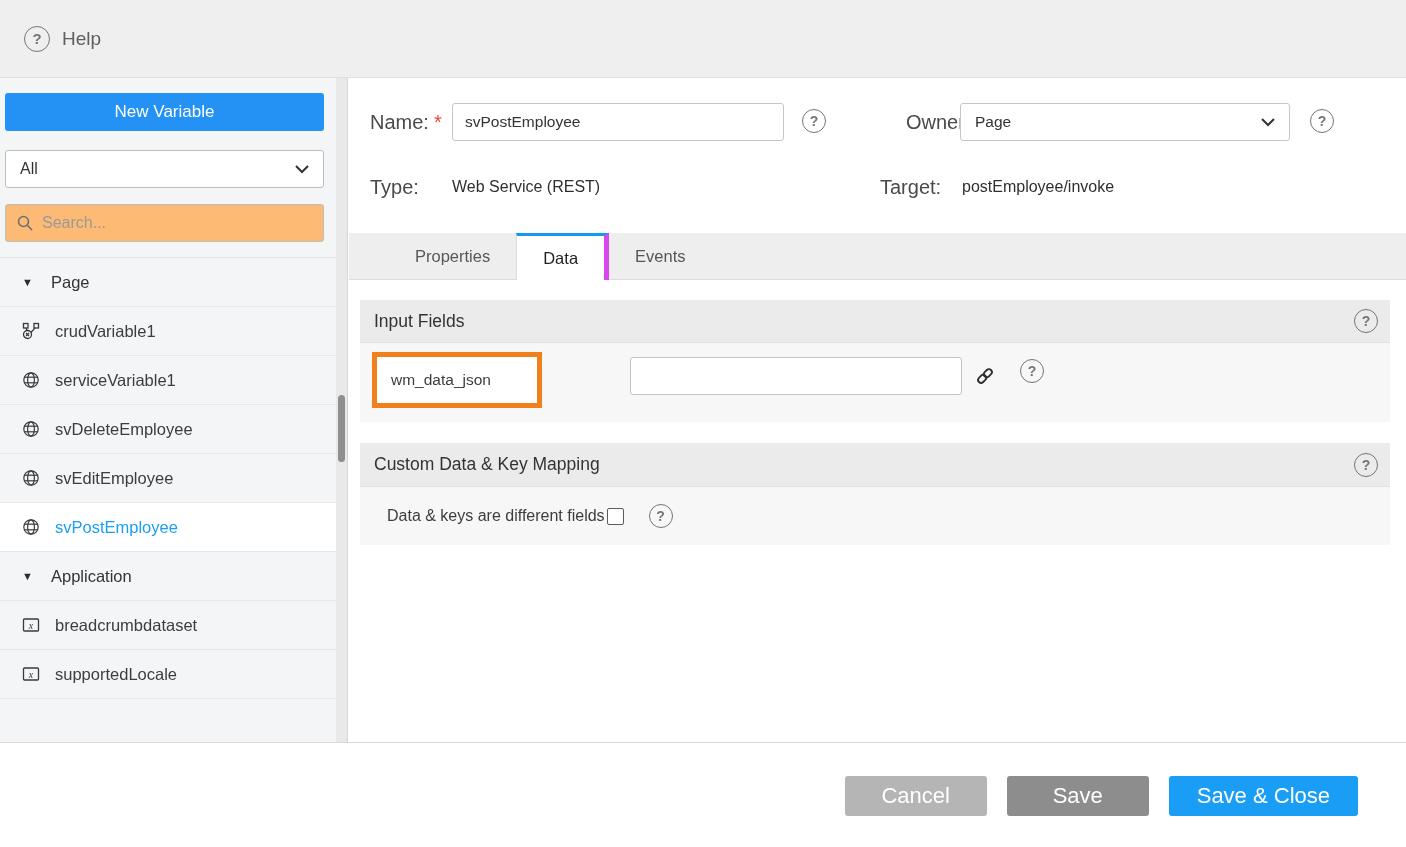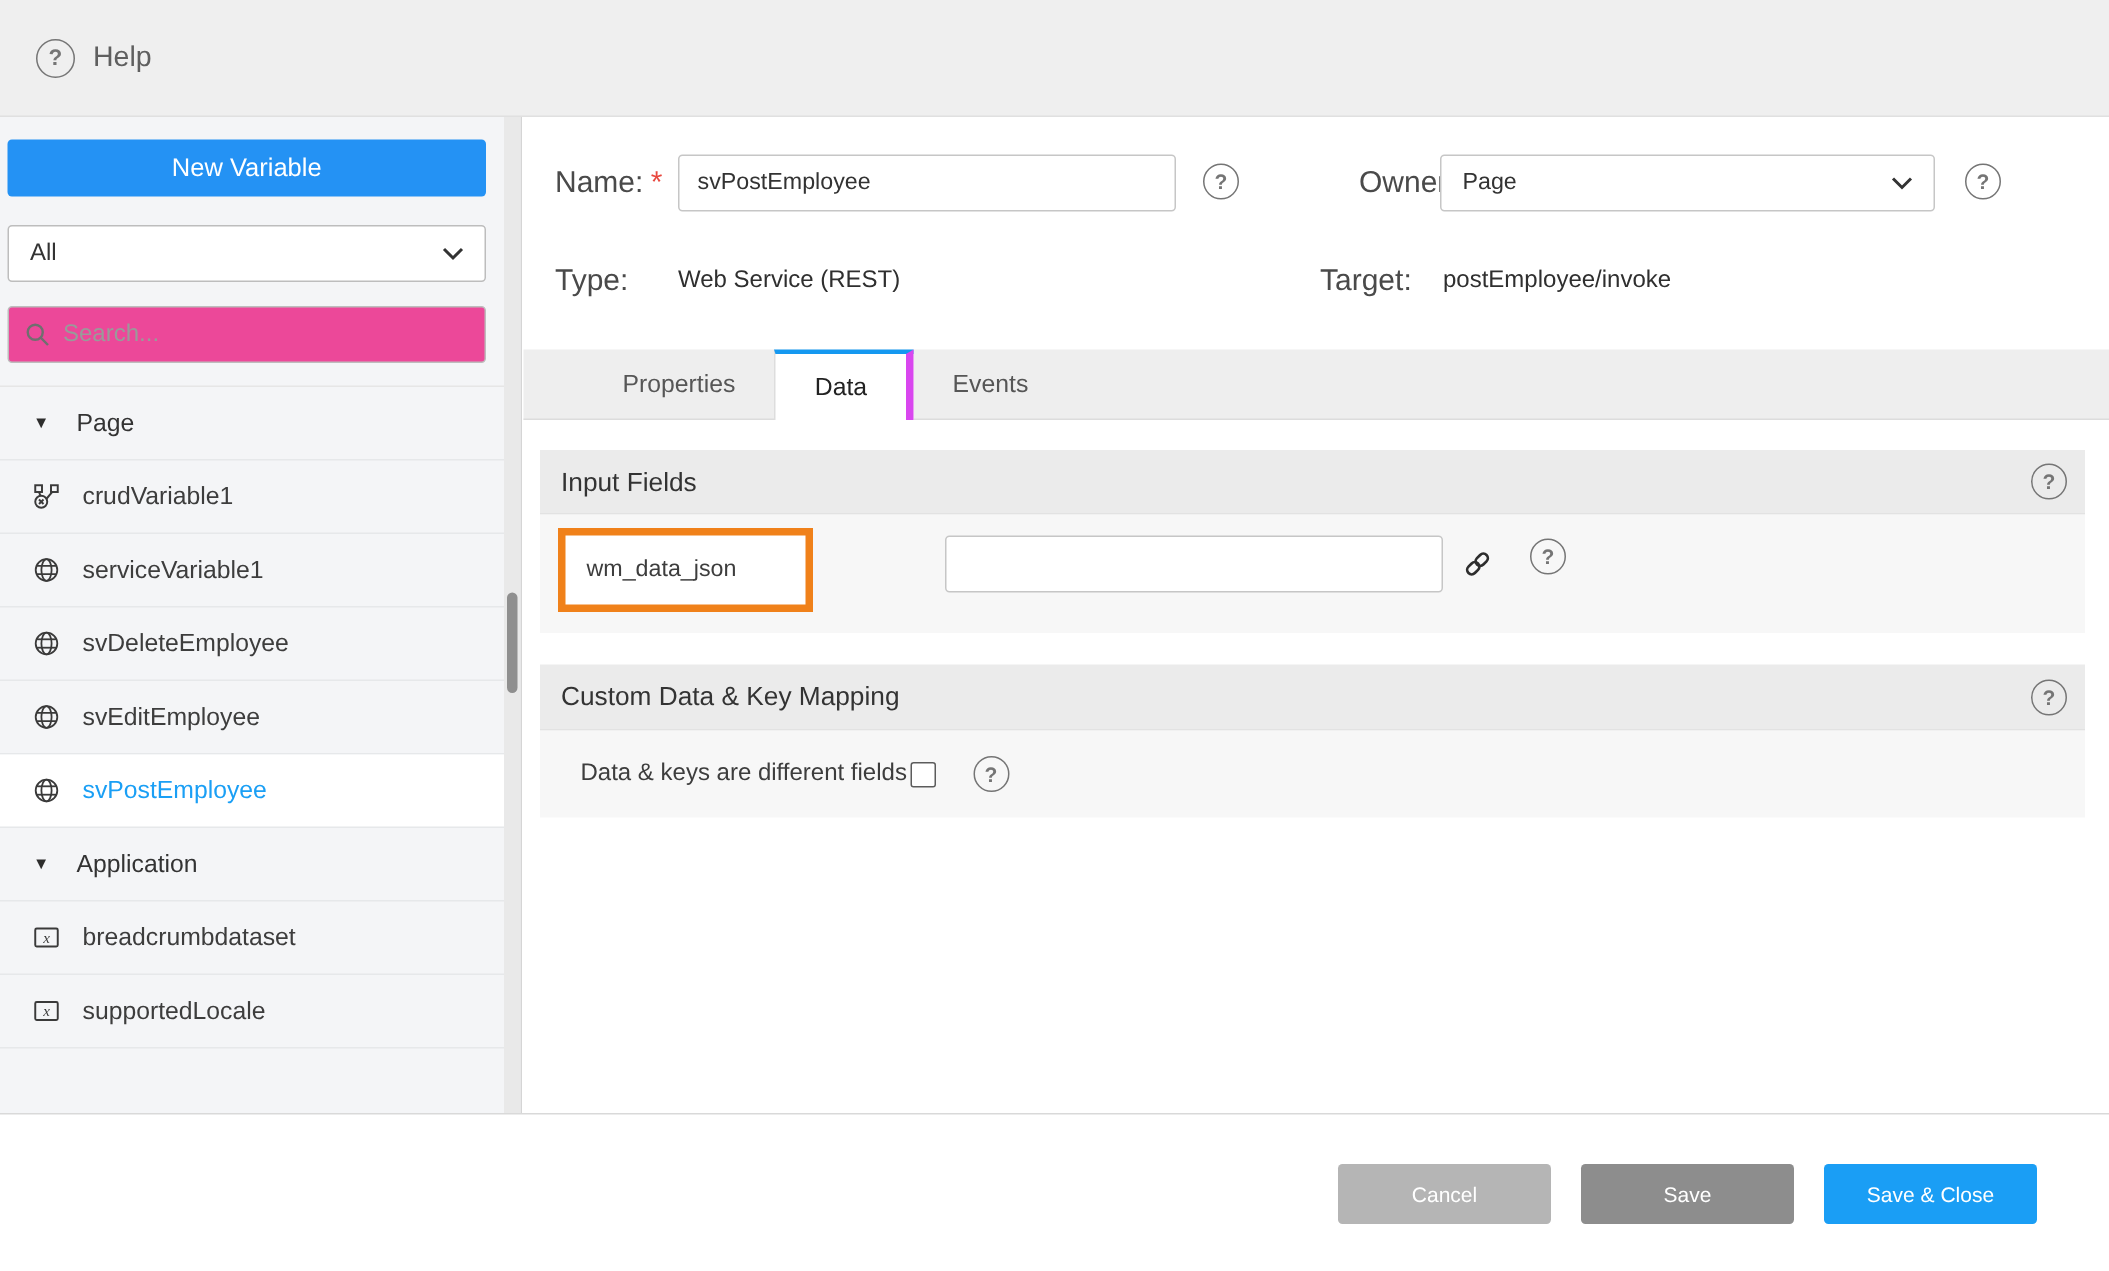--- a/index.html
+++ b/index.html
@@ -24,21 +24,21 @@
   .sidebar { position:absolute; top:78px; left:0; width:348px; height:664px;
     background:#f4f5f7; border-right:1px solid #d5d5d5; }
   .new-var-btn { position:absolute; top:15px; left:5px; width:319px; height:38px;
     background:#2492f4; color:#fff; border:none; border-radius:3px;
     font-size:17px; font-family:inherit; cursor:pointer; }
   .filter-select { position:absolute; top:72px; left:5px; width:319px; height:38px;
     background:#fff; border:1px solid #bdbdbd; border-radius:3px;
     display:flex; align-items:center; justify-content:space-between;
     padding:0 14px; font-size:16px; color:#333; cursor:pointer; }
   .search-box { position:absolute; top:126px; left:5px; width:319px; height:38px;
-    background:#ec4899; border:1px solid #bdbdbd; border-radius:3px;
+    background:#fdba74; border:1px solid #bdbdbd; border-radius:3px;
     display:flex; align-items:center; padding:0 10px; gap:8px; }
   .search-box input { border:none; outline:none; flex:1; font-size:16px;
     font-family:inherit; color:#333; background:transparent; }
   .search-box input::placeholder { color:#9a9a9a; }
 
   .var-list { position:absolute; top:179px; left:0; width:337px; border-top:1px solid #e6e6e6; }
   .var-row { height:49px; display:flex; align-items:center; gap:15px;
     padding-left:22px; border-bottom:1px solid #e6e8ea; font-size:16.5px;
     color:#3d3d3d; cursor:pointer; background:transparent; }
   .var-row.group { color:#333; gap:13px; }
@@ -92,21 +92,21 @@
   .checkbox { width:17px; height:17px; border:1.6px solid #5c5c5c; border-radius:2px;
     background:#fff; margin-left:2px; cursor:pointer; }
   .cb-help { margin-left:25px; }
 
   
   .footer { position:absolute; top:742px; left:0; width:1406px; height:105px;
     background:#fff; border-top:1px solid #d9d9d9;
     display:flex; align-items:flex-start; justify-content:flex-end;
     gap:20px; padding:33px 48px 0 0; }
   .btn { min-width:142px; height:40px; border:none; border-radius:3px;
-    color:#fff; font-size:14px; font-family:inherit; padding:0 28px; cursor:pointer; }
+    color:#fff; font-size:22px; font-family:inherit; padding:0 28px; cursor:pointer; }
   .btn-cancel { background:#b5b5b5; }
   .btn-save { background:#8d8d8d; }
   .btn-save-close { background:#1a9ef5; }
 
   svg { display:block; }
 </style>
 </head>
 <body>
 
 <div class="app">

